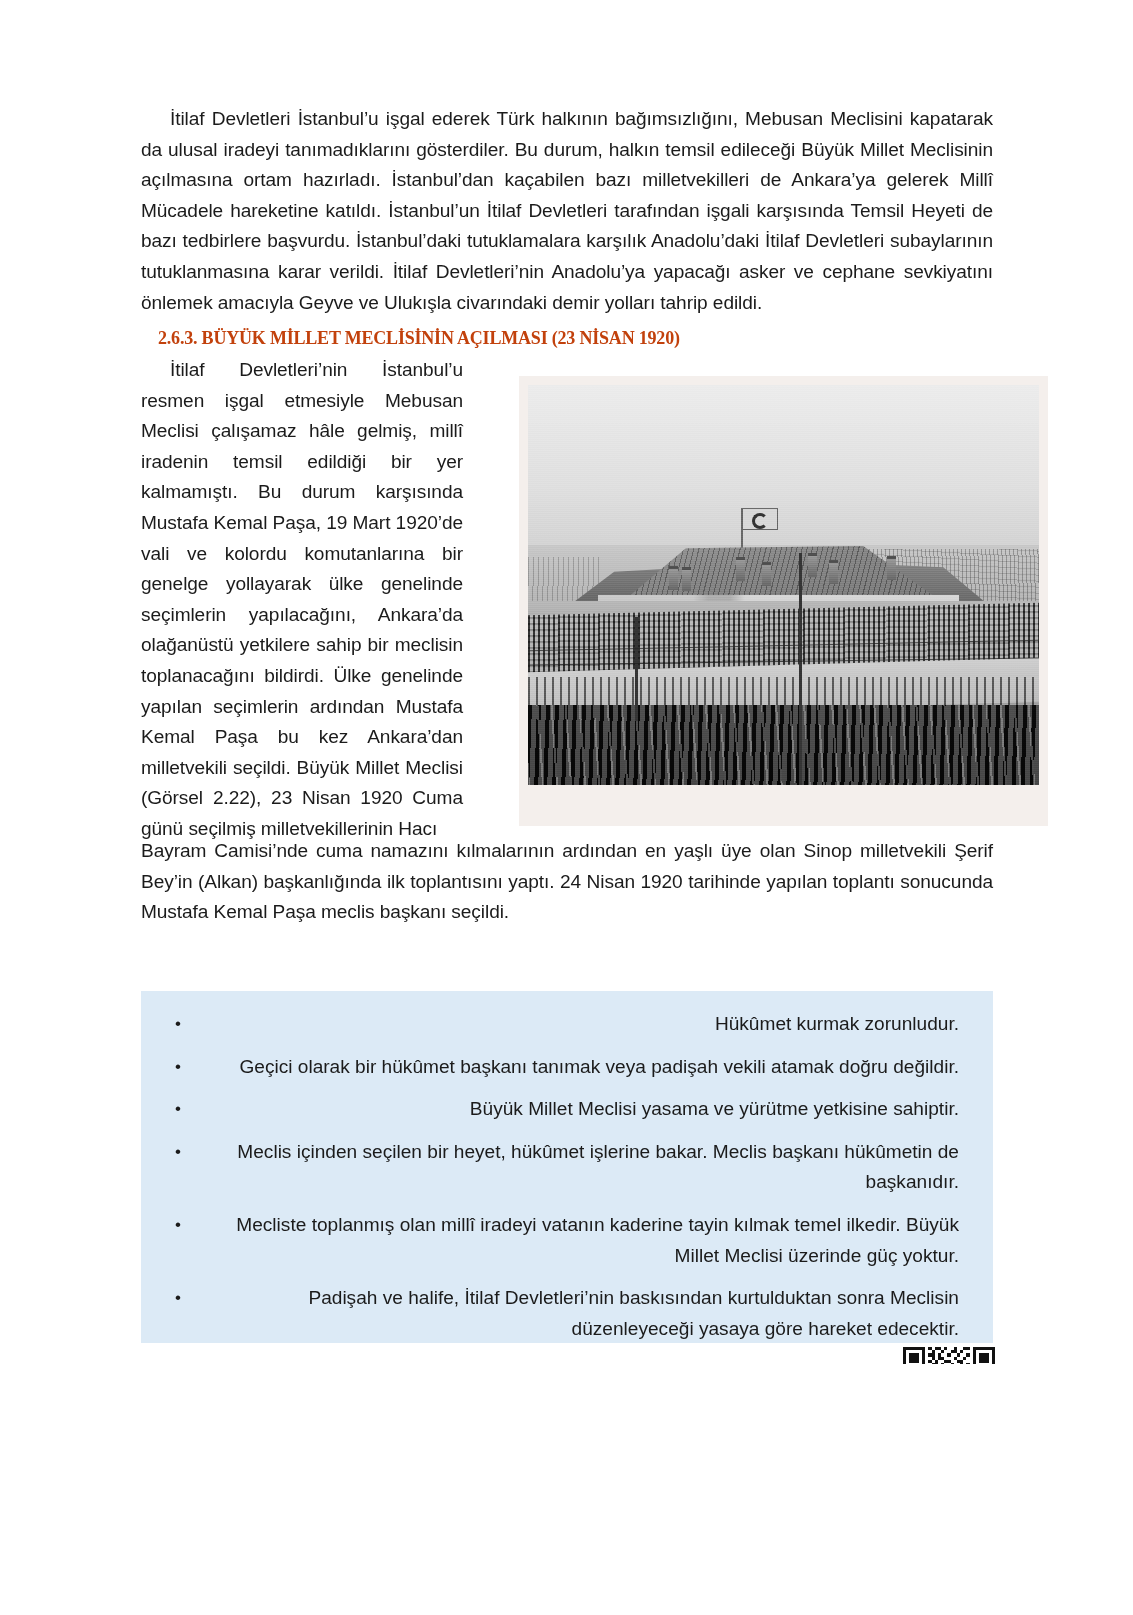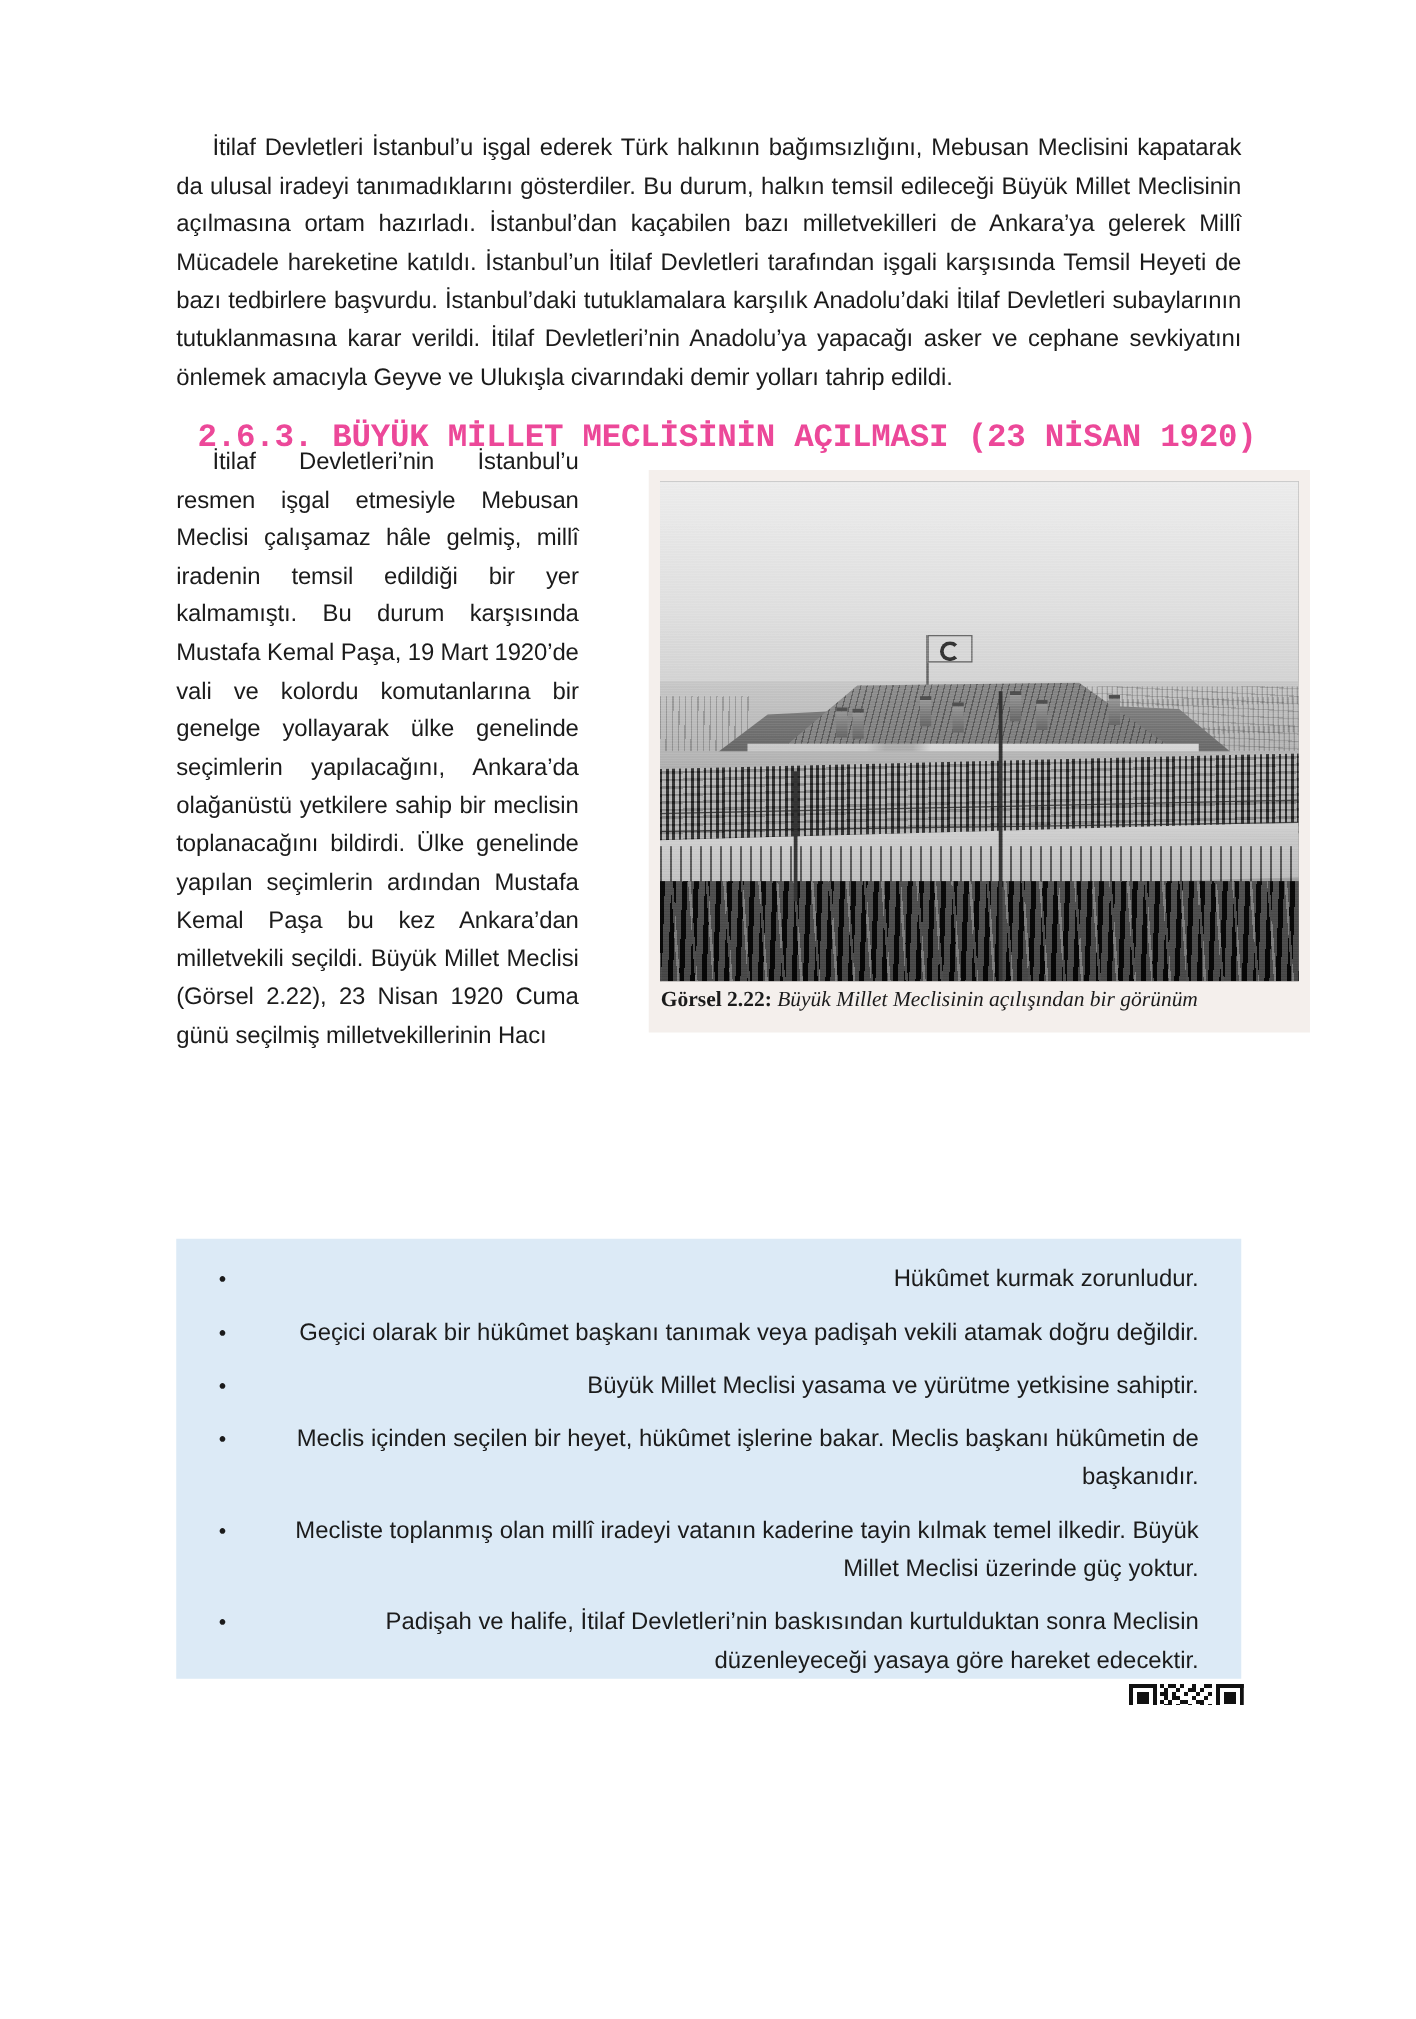--- a/index.html
+++ b/index.html
@@ -31,25 +31,25 @@
     letter-spacing: -0.08px;
   }
   .indent { text-indent: 29px; }
 
   
   #section-heading {
     position: absolute;
     left: 158px;
     top: 313px;
     width: 820px;
-    font-family: Liberation Mono, monospace;
+    font-family: Liberation Serif, serif;
     font-weight: bold;
-    font-size: 26px;
+    font-size: 18px;
     letter-spacing: -0.2px;
-    color: #ec4899;
+    color: #c2410c;
     white-space: nowrap;
   }
 
   
   #intro-paragraph {
     left: 141px;
     top: 104px;
     width: 852px;
   }
 
@@ -389,24 +389,22 @@
       <div class="pole-v" style="left:53%; top:42%; height:58%;"></div>
       <div class="pole-v" style="left:21%; top:58%; height:26%;"></div>
       <div class="wire" style="left:0; top:65%; width:100%; transform:rotate(-1.2deg);"></div>
       <div class="wire" style="left:0; top:69%; width:100%; transform:rotate(-0.8deg);"></div>
 
       <div class="photo-grain"></div>
       <div class="photo-filter"></div>
     </div>
   </figure>
 
-  <figcaption id="figure-caption">
-    <span class="cap-bold">Görsel 2.22:</span><span class="cap-ital"> Büyük Millet Meclisinin açılışından bir görünüm</span>
-  </figcaption>
-
+
+  <div class="body-col" id="para-after">Bayram Camisi’nde cuma namazını kılmalarının ardından en yaşlı üye olan Sinop milletvekili Şerif Bey’in (Alkan) başkanlığında ilk toplantısını yaptı. 24 Nisan 1920 tarihinde yapılan toplantı sonucunda Mustafa Kemal Paşa meclis başkanı seçildi.</div>
 
 
   <section id="callout">
     <div class="bullet-row">
       <span class="bullet-dot">•</span>
       <span class="bullet-text">Hükûmet kurmak zorunludur.</span>
     </div>
     <div class="bullet-row">
       <span class="bullet-dot">•</span>
       <span class="bullet-text">Geçici olarak bir hükûmet başkanı tanımak veya padişah vekili atamak doğru değildir.</span>

